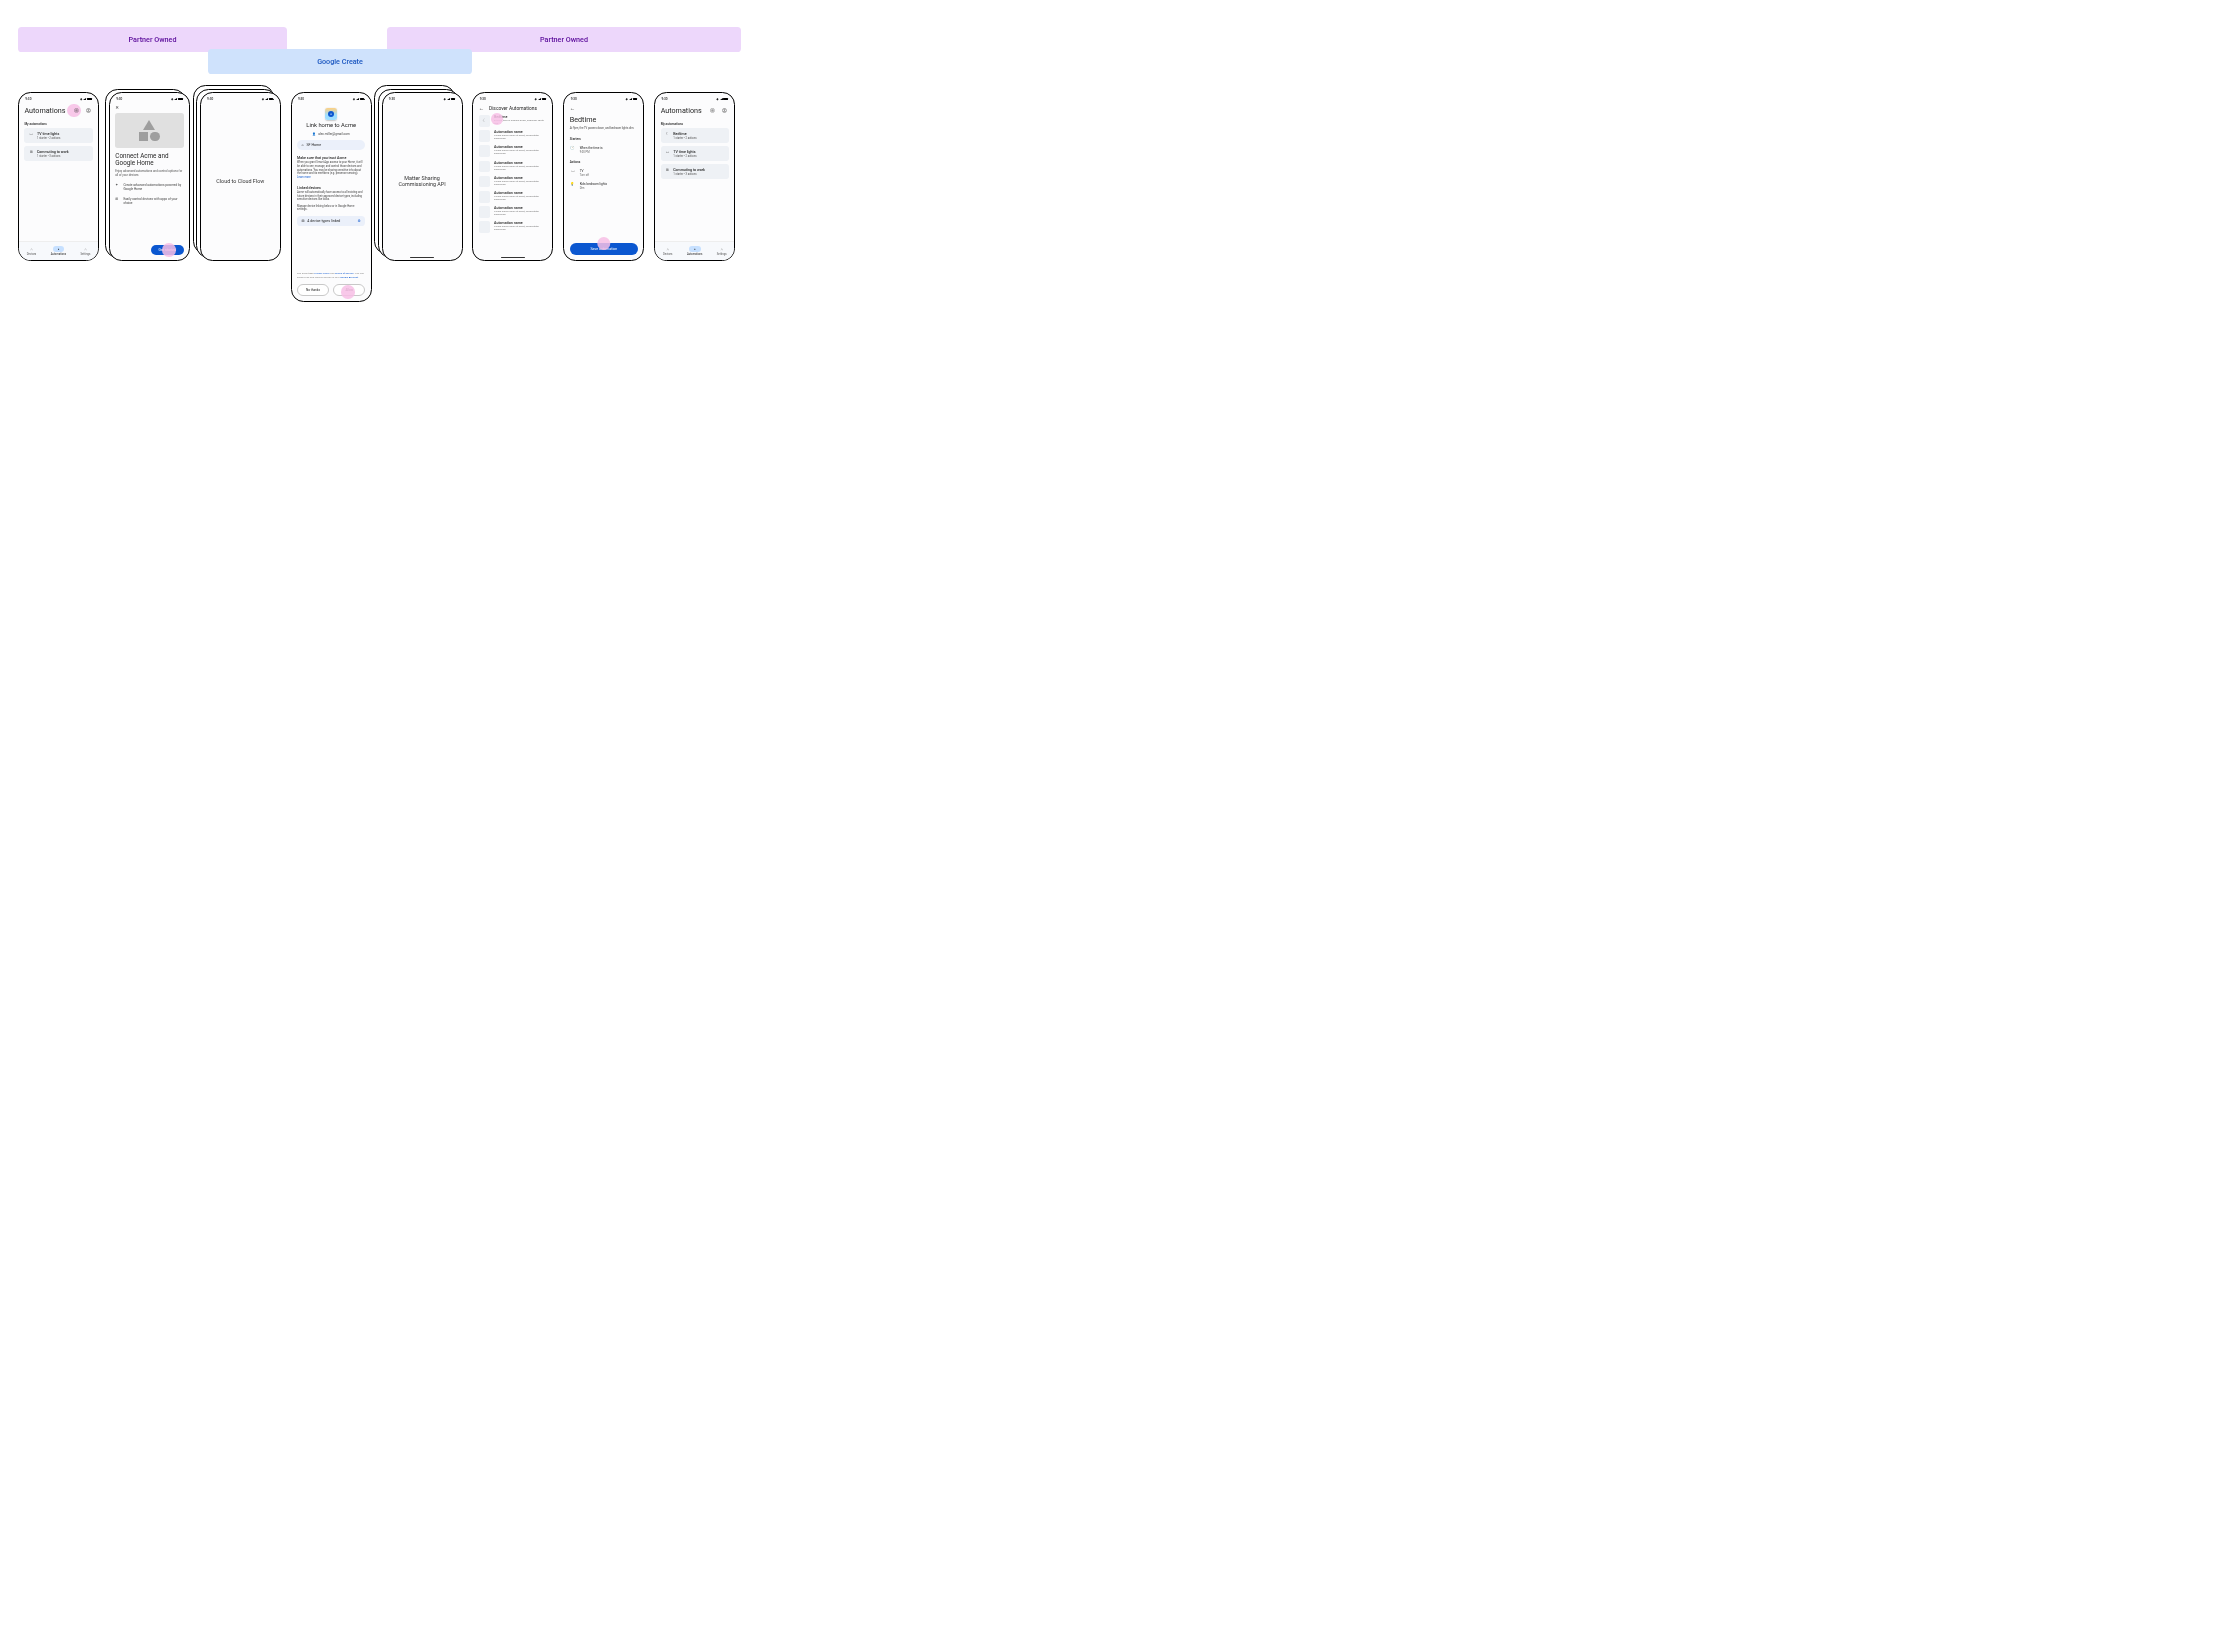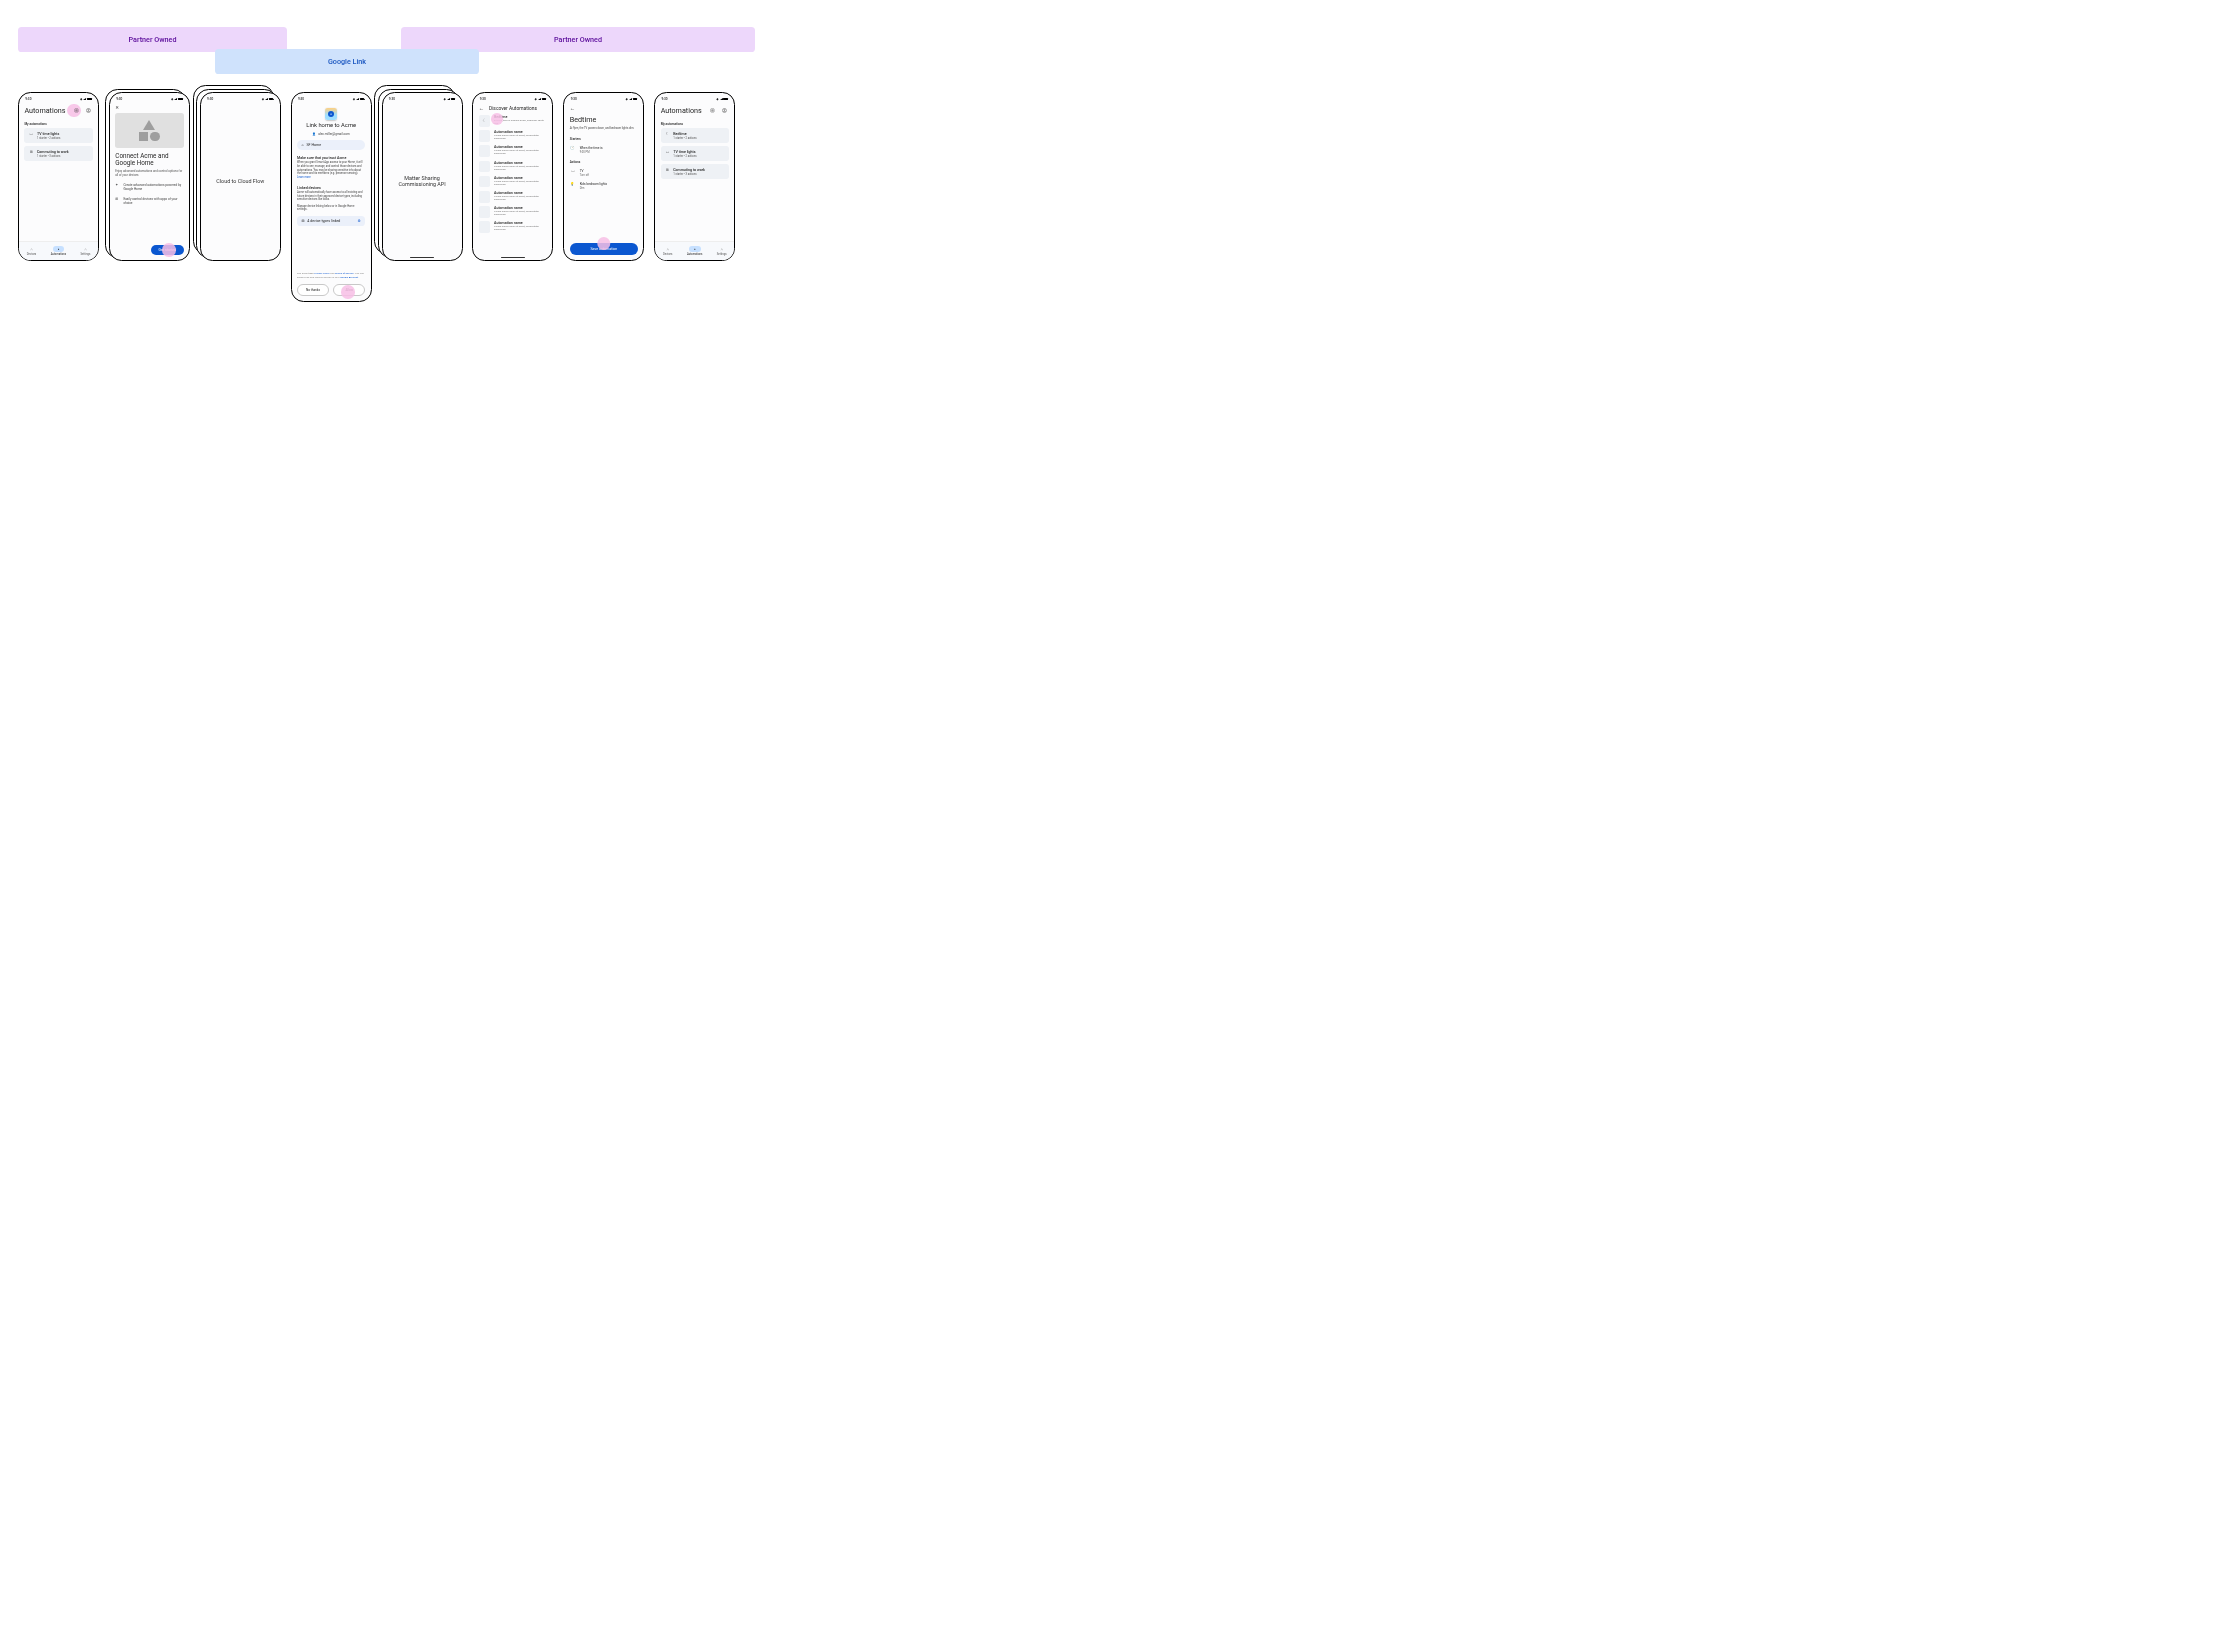--- a/index.html
+++ b/index.html
@@ -4,21 +4,21 @@
 <style>
   * { box-sizing: border-box; margin: 0; padding: 0; }
   body {
     font-family: -apple-system, BlinkMacSystemFont, "Segoe UI", Roboto, Arial, sans-serif;
     background: #fff;
     padding: 27px 18px;
     color: #1f1f1f;
   }
   .banner-row {
     display: flex;
-    gap: 12px;
+    gap: 5px;
     margin-bottom: -9px;
   }
   .banner {
     border-radius: 3.6px;
     text-align: center;
     padding: 8px 0;
     font-size: 7.2px;
     font-weight: 500;
     flex: 0 0 auto;
   }
@@ -166,21 +166,21 @@
 <body>
 
 <div class="banner-row">
   <div class="banner partner-banner" style="width:269px">Partner Owned</div>
   <div style="width:90px"></div>
   <div class="banner partner-banner" style="width:354px">Partner Owned</div>
 </div>
 
 <div class="banner-row" style="margin-top:6.3px">
   <div style="width:185px"></div>
-  <div class="banner google-banner" style="width:264px">Google Link</div>
+  <div class="banner google-banner" style="width:264px">Google Create</div>
 </div>
 
 <div class="phones-row">
 
   <div class="phone">
     <div class="status-bar">
       <span>9:30</span>
       <span class="status-icons">
         <span>◆</span>
         <span class="signal"></span>

